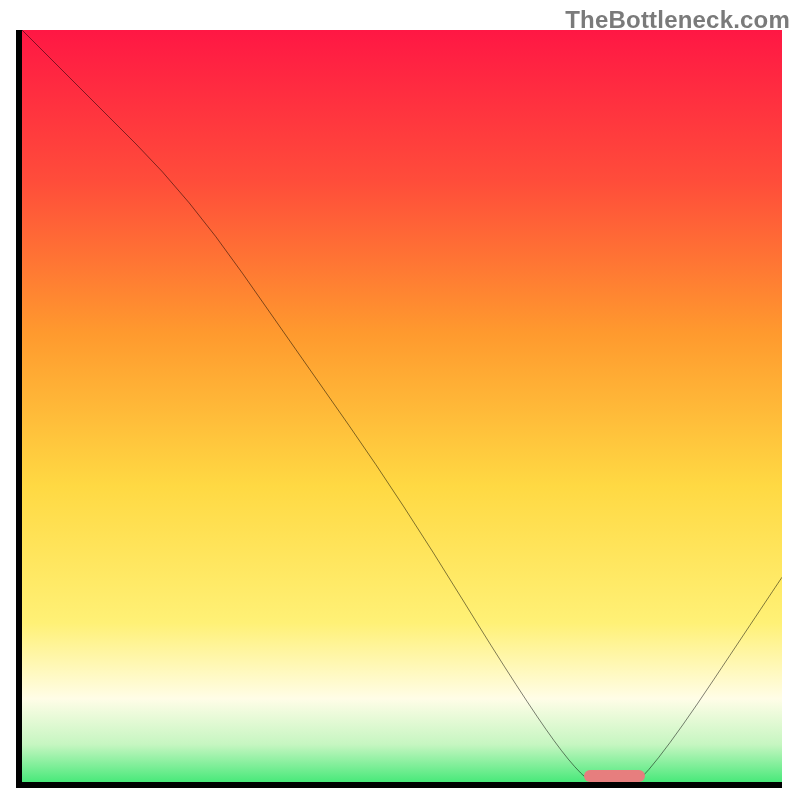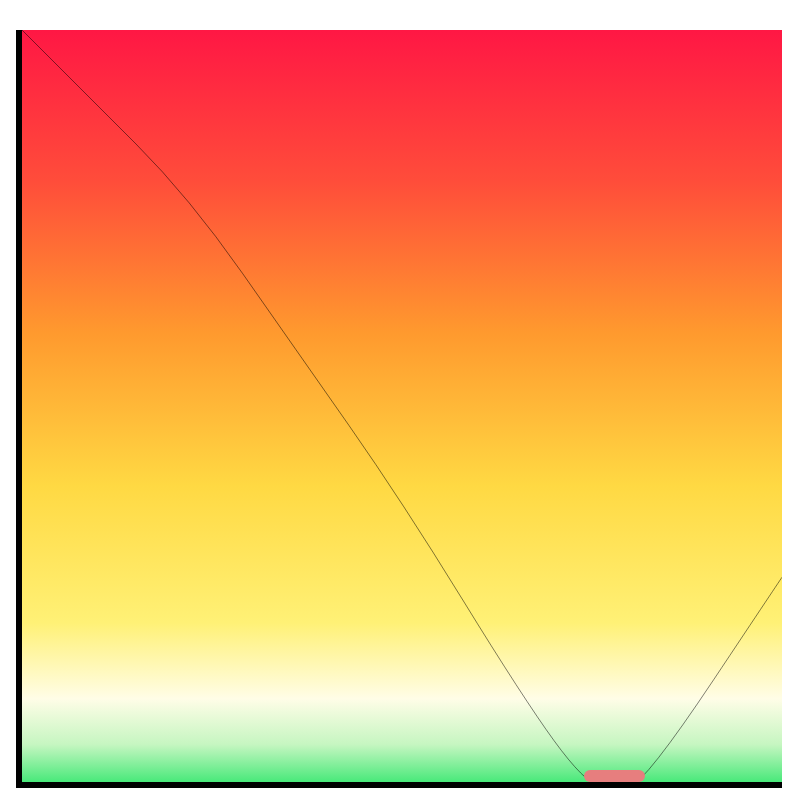--- a/index.html
+++ b/index.html
@@ -52,20 +52,21 @@
     border-radius: 6px;
     background: #e77e7e;
     z-index: 4;
   }
 </style>
 </head>
 <body>
 
 <div class="stage">
 
+  <div class="watermark">TheBottleneck.com</div>
 
   <div class="plot-frame">
 
     <svg class="gradient" viewBox="0 0 100 100" preserveAspectRatio="none">
       <defs>
         <linearGradient id="bg-grad" x1="0" y1="0" x2="0" y2="1">
             <stop offset="0%" stop-color="#ff1744"></stop>
             <stop offset="20%" stop-color="#ff4d3a"></stop>
             <stop offset="40%" stop-color="#ff9a2e"></stop>
             <stop offset="60%" stop-color="#ffd943"></stop>

